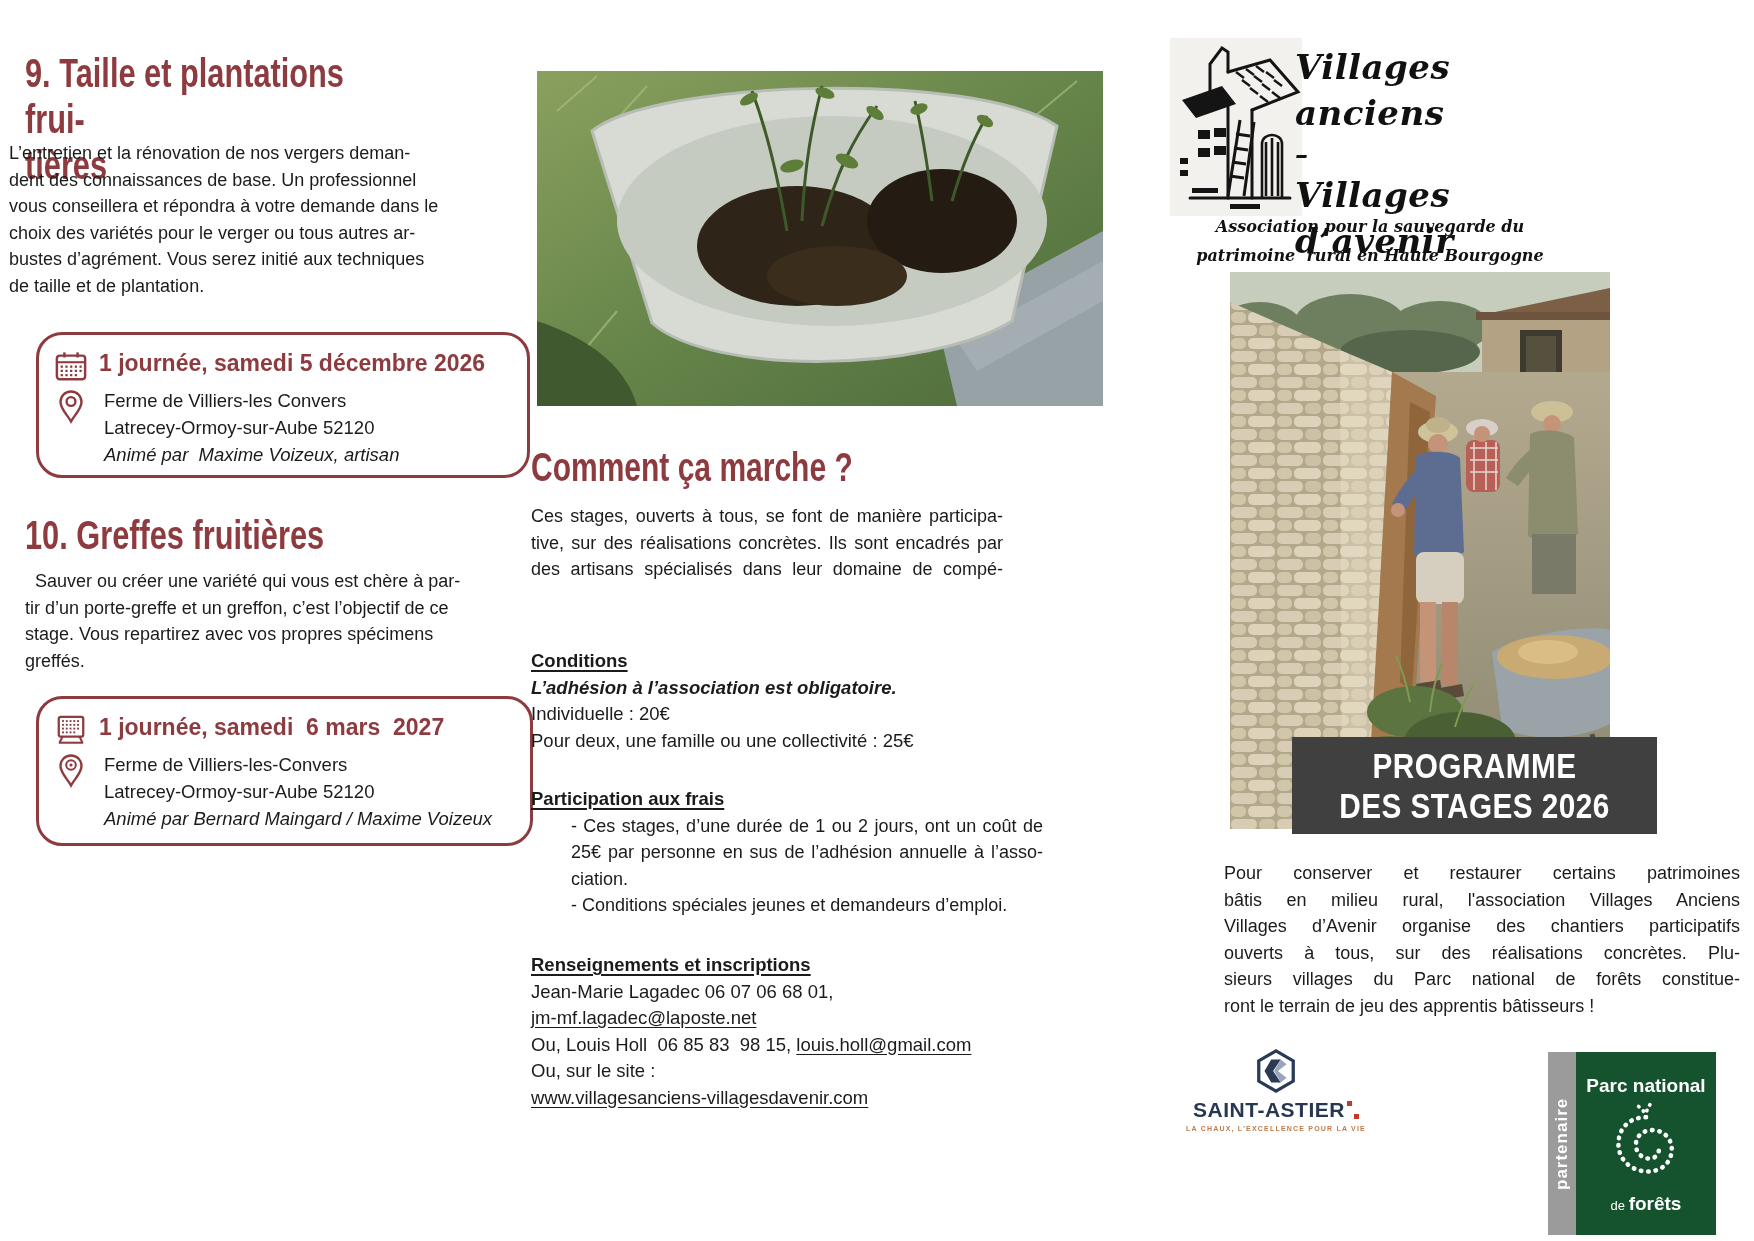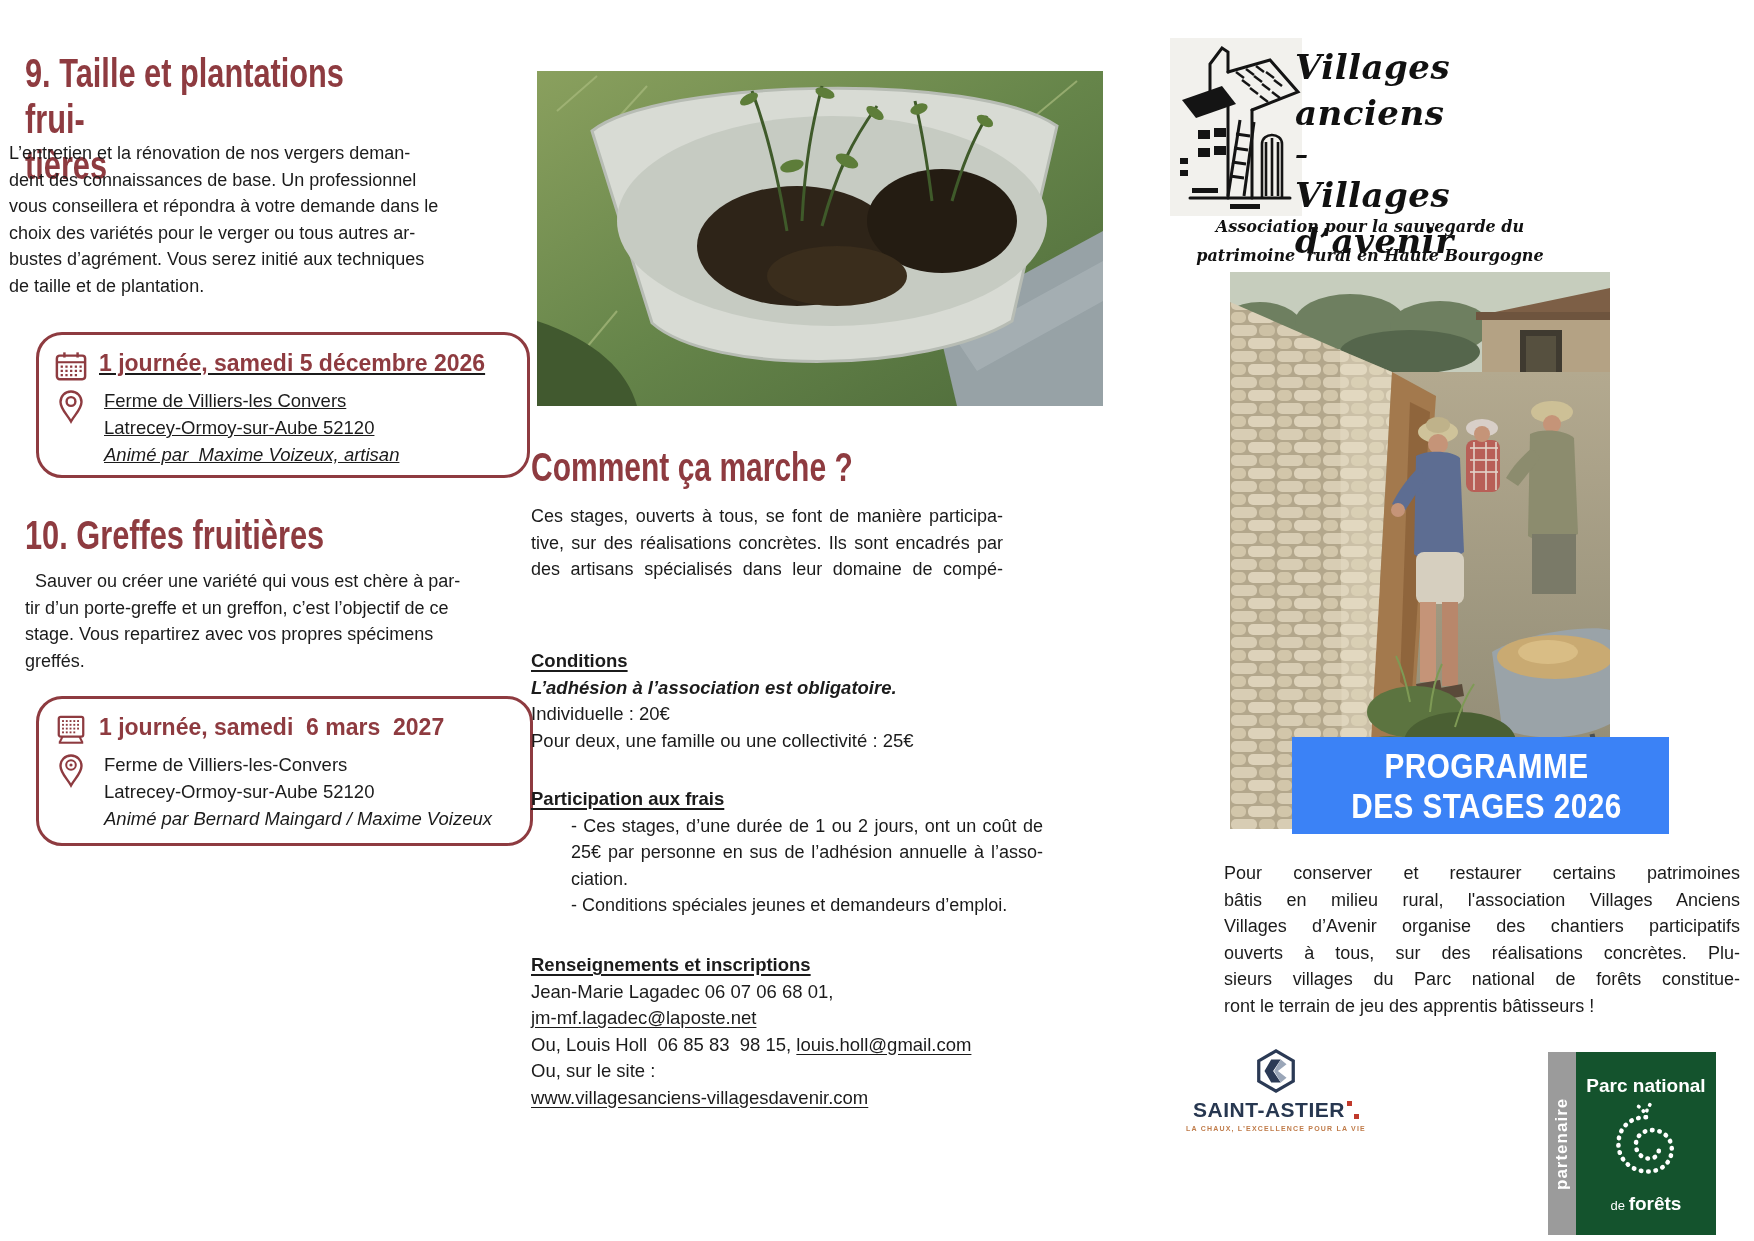--- a/index.html
+++ b/index.html
@@ -38,21 +38,21 @@
   .houselogo{background:#f2f1ed;}
   .script-title{
     font-family:"DejaVu Serif", serif; font-style:italic; font-weight:700;
     font-size:34px; line-height:46px; color:#111; letter-spacing:0.5px;
   }
   .script-sub{
     font-family:"DejaVu Serif", serif; font-style:italic; font-weight:600;
     font-size:16px; line-height:29px; text-align:center; color:#111; white-space:pre;
   }
   .banner{
-    background:#3b82f6; display:flex; flex-direction:column; align-items:center; justify-content:center;padding-left:12px;
+    background:#404040; display:flex; flex-direction:column; align-items:center; justify-content:center;
   }
   .banner-inner{width:100%; text-align:center; transform:scaleX(0.85); transform-origin:50% 50%;}
   .banner-line{display:block; color:#ffffff; font-weight:700; font-size:35px; line-height:40px; letter-spacing:0.5px;}
   
   .sa-wrap{width:180px; text-align:center;}
   .sa-name{color:#273750; font-weight:700; font-size:21px; letter-spacing:0.5px; line-height:24px; display:inline-block; position:relative;}
   .sa-mark{display:inline-block; width:5px; height:5px; background:#c0392b; margin-left:2px; vertical-align:top; margin-top:3px;}
   .sa-mark2{display:inline-block; width:5px; height:5px; background:#c0392b; margin-left:2px; vertical-align:bottom; margin-bottom:3px;}
   .sa-tag{color:#c07c4a; font-size:7px; letter-spacing:1.2px; font-weight:700; margin-top:3px;}
   .parc-wrap{display:flex;}
@@ -83,21 +83,21 @@
 
   <div class="abs body-p" style="left:9px; top:140px; width:478px;">
     <span class="ln">L’entretien et la rénovation de nos vergers deman-</span>
     <span class="ln">dent des connaissances de base. Un professionnel</span>
     <span class="ln">vous conseillera et répondra à votre demande dans le</span>
     <span class="ln">choix des variétés pour le verger ou tous autres ar-</span>
     <span class="ln">bustes d’agrément. Vous serez initié aux techniques</span>
     <span class="ln end">de taille et de plantation.</span>
   </div>
 
-  <div class="abs info-box" style="left:36px; top:332px; width:494px; height:146px;text-decoration:underline;">
+  <div class="abs info-box" style="left:36px; top:332px; width:494px; height:146px;">
     <div class="box-row">
       <div class="box-icon">
         <svg width="36" height="32" viewBox="0 0 36 34">
           <rect x="3" y="6" width="30" height="25" rx="3" fill="none" stroke="#8e3b40" stroke-width="2.6"></rect>
           <line x1="3" y1="13" x2="33" y2="13" stroke="#8e3b40" stroke-width="2.2"></line>
           <line x1="11" y1="2.5" x2="11" y2="8" stroke="#8e3b40" stroke-width="2.6"></line>
           <line x1="25" y1="2.5" x2="25" y2="8" stroke="#8e3b40" stroke-width="2.6"></line>
           <g fill="#8e3b40">
             <rect x="7" y="16.5" width="2.4" height="2.4"></rect>
               <rect x="12" y="16.5" width="2.4" height="2.4"></rect>

